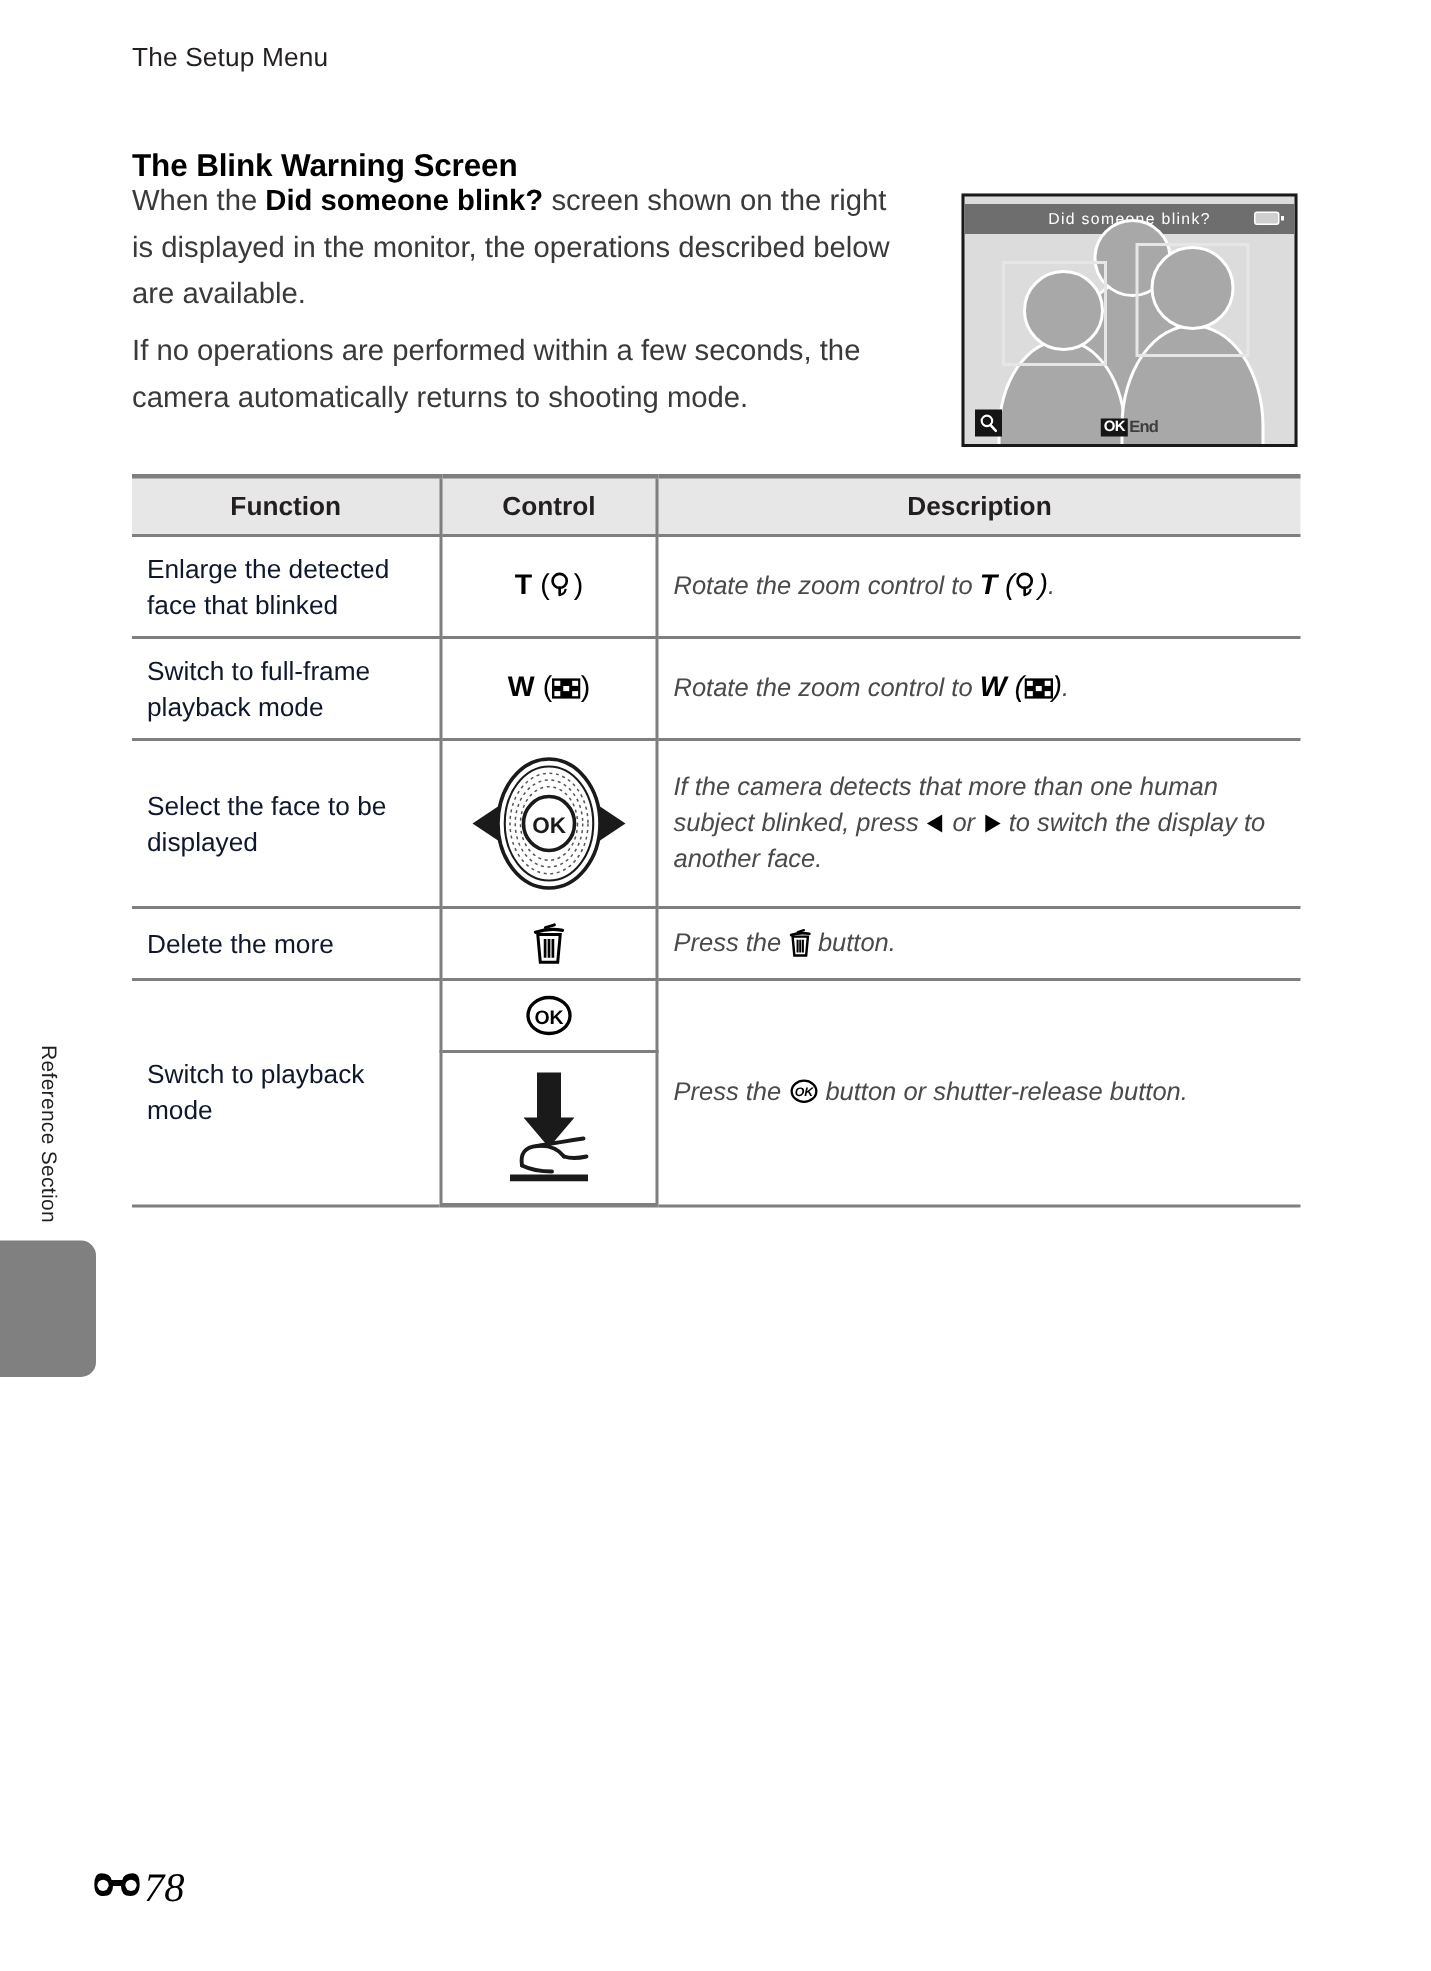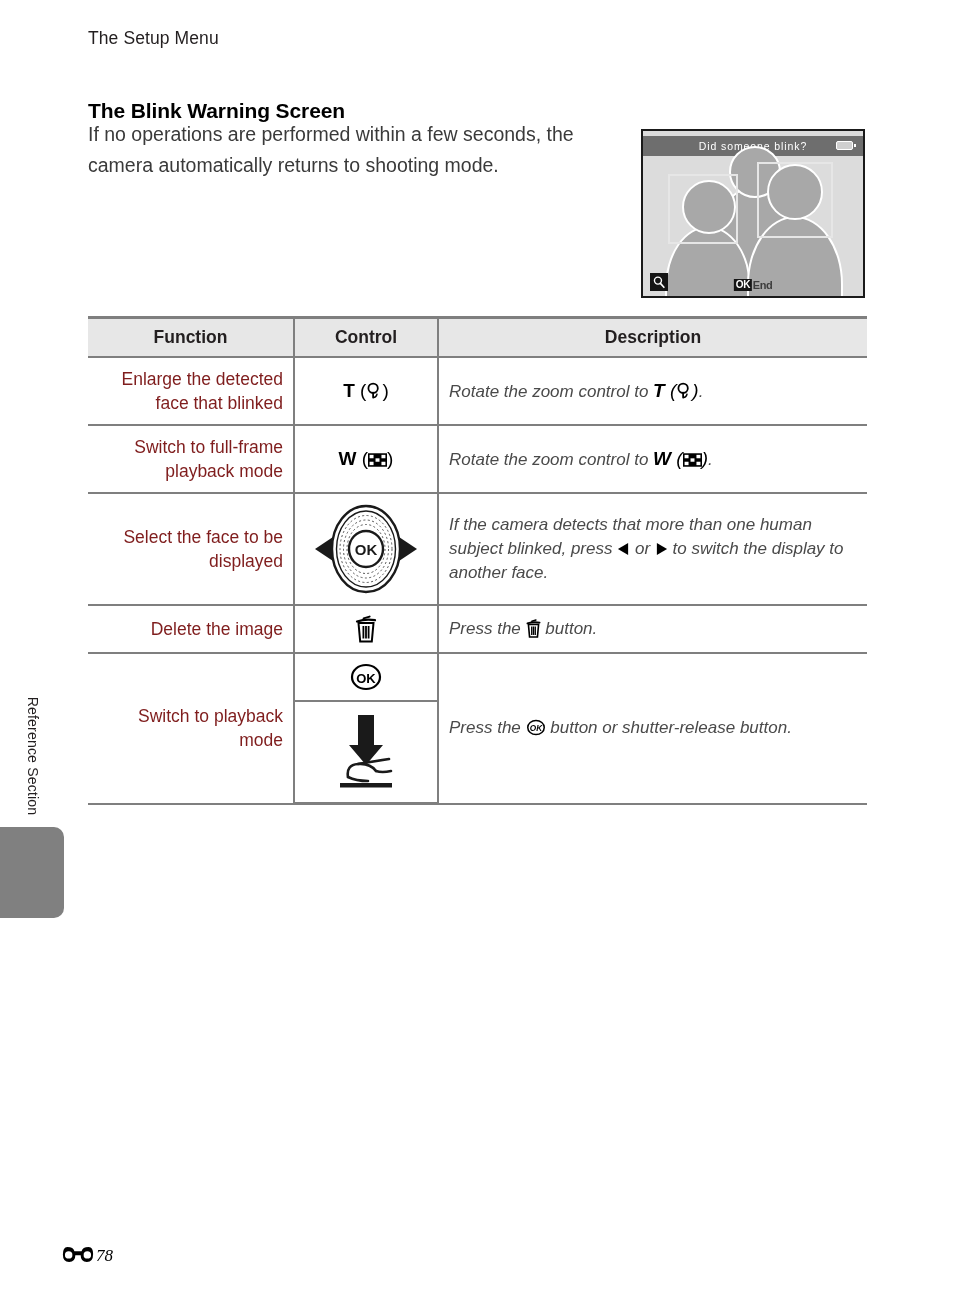--- a/index.html
+++ b/index.html
@@ -210,21 +210,21 @@
   }
   .spec-table th:first-child,
   .spec-table td:first-child { border-left: none; }
   .spec-table th:last-child,
   .spec-table td:last-child { border-right: none; }
 
   .col-function { width: 206px; }
   .col-control  { width: 144px; }
   .col-desc     { width: 429px; }
 
-  .cell-function { color: #7f1d1d; font-size: 17.5px; line-height: 24px; text-align: right; }
+  .cell-function { color: #0f172a; font-size: 17.5px; line-height: 24px; }
   .cell-control  { text-align: center; }
   .cell-desc     { color: #4a4a4a; font-size: 17px; line-height: 24px; font-style: italic; }
   .bottom-rule td { border-bottom: 3px solid #7f7f7f; }
 
   .zoom-letter { font-weight: bold; color: #000; font-size: 19px; }
   .paren { color: #000; font-size: 19px; }
 
   
   .icon-inline {
     display: inline-block;
@@ -256,38 +256,39 @@
   
   .footer {
     position: absolute;
     left: 62px;
     top: 1243px;
     display: flex;
     align-items: center;
     gap: 2px;
   }
   .folio-num {
-    font-size: 17px;
+    font-size: 27px;
     font-style: italic;
     color: #000;
     font-family: "Liberation Serif", serif;
     font-weight: normal;
   }
 </style>
 </head>
 <body>
 
 <div class="running-head">The Setup Menu</div>
 
 <div class="side-tab-label">Reference Section</div>
 <div class="side-tab-block"></div>
 
 <h1 class="section-heading">The Blink Warning Screen</h1>
 
 <div class="intro">
+  <p><span>When the </span><b>Did someone blink?</b><span> screen shown on the right is displayed in the monitor, the operations described below are available.</span></p>
   <p>If no operations are performed within a few seconds, the camera automatically returns to shooting mode.</p>
 </div>
 
 <div class="monitor">
   <div class="monitor-titlebar">
     <span class="monitor-title">Did someone blink?</span>
     <span class="battery-icon"></span>
   </div>
 
   <div class="monitor-scene">
@@ -407,21 +408,21 @@
               <polygon points="12,1 12,14 1,7.5" fill="#000"></polygon>
             </svg>
         </span><span> or </span><span class="icon-inline ic-tri">
           <svg viewBox="0 0 14 15" width="13" height="14" aria-hidden="true">
               <polygon points="2,1 2,14 13,7.5" fill="#000"></polygon>
             </svg>
         </span><span> to switch the display to another face.</span></td>
     </tr>
 
     <tr>
-      <td class="cell-function">Delete the image</td>
+      <td class="cell-function">Delete the more</td>
       <td class="cell-control">
         <div class="trash-wrap">
           <svg viewBox="0 0 22 28" width="22" height="28" aria-hidden="true">
             <path d="M3.5 8 L18.5 8 L16.8 26.5 L5.2 26.5 Z" fill="none" stroke="#000" stroke-width="2"></path>
             <line x1="8.4" y1="11" x2="8.4" y2="23.5" stroke="#000" stroke-width="1.8"></line>
             <line x1="11" y1="11" x2="11" y2="23.5" stroke="#000" stroke-width="1.8"></line>
             <line x1="13.6" y1="11" x2="13.6" y2="23.5" stroke="#000" stroke-width="1.8"></line>
             <path d="M2 6.5 Q11 3.4 20 5.2" fill="none" stroke="#000" stroke-width="2.2" stroke-linecap="round"></path>
             <path d="M8.6 3.4 L14.6 1.6" fill="none" stroke="#000" stroke-width="2" stroke-linecap="round"></path>
           </svg>

